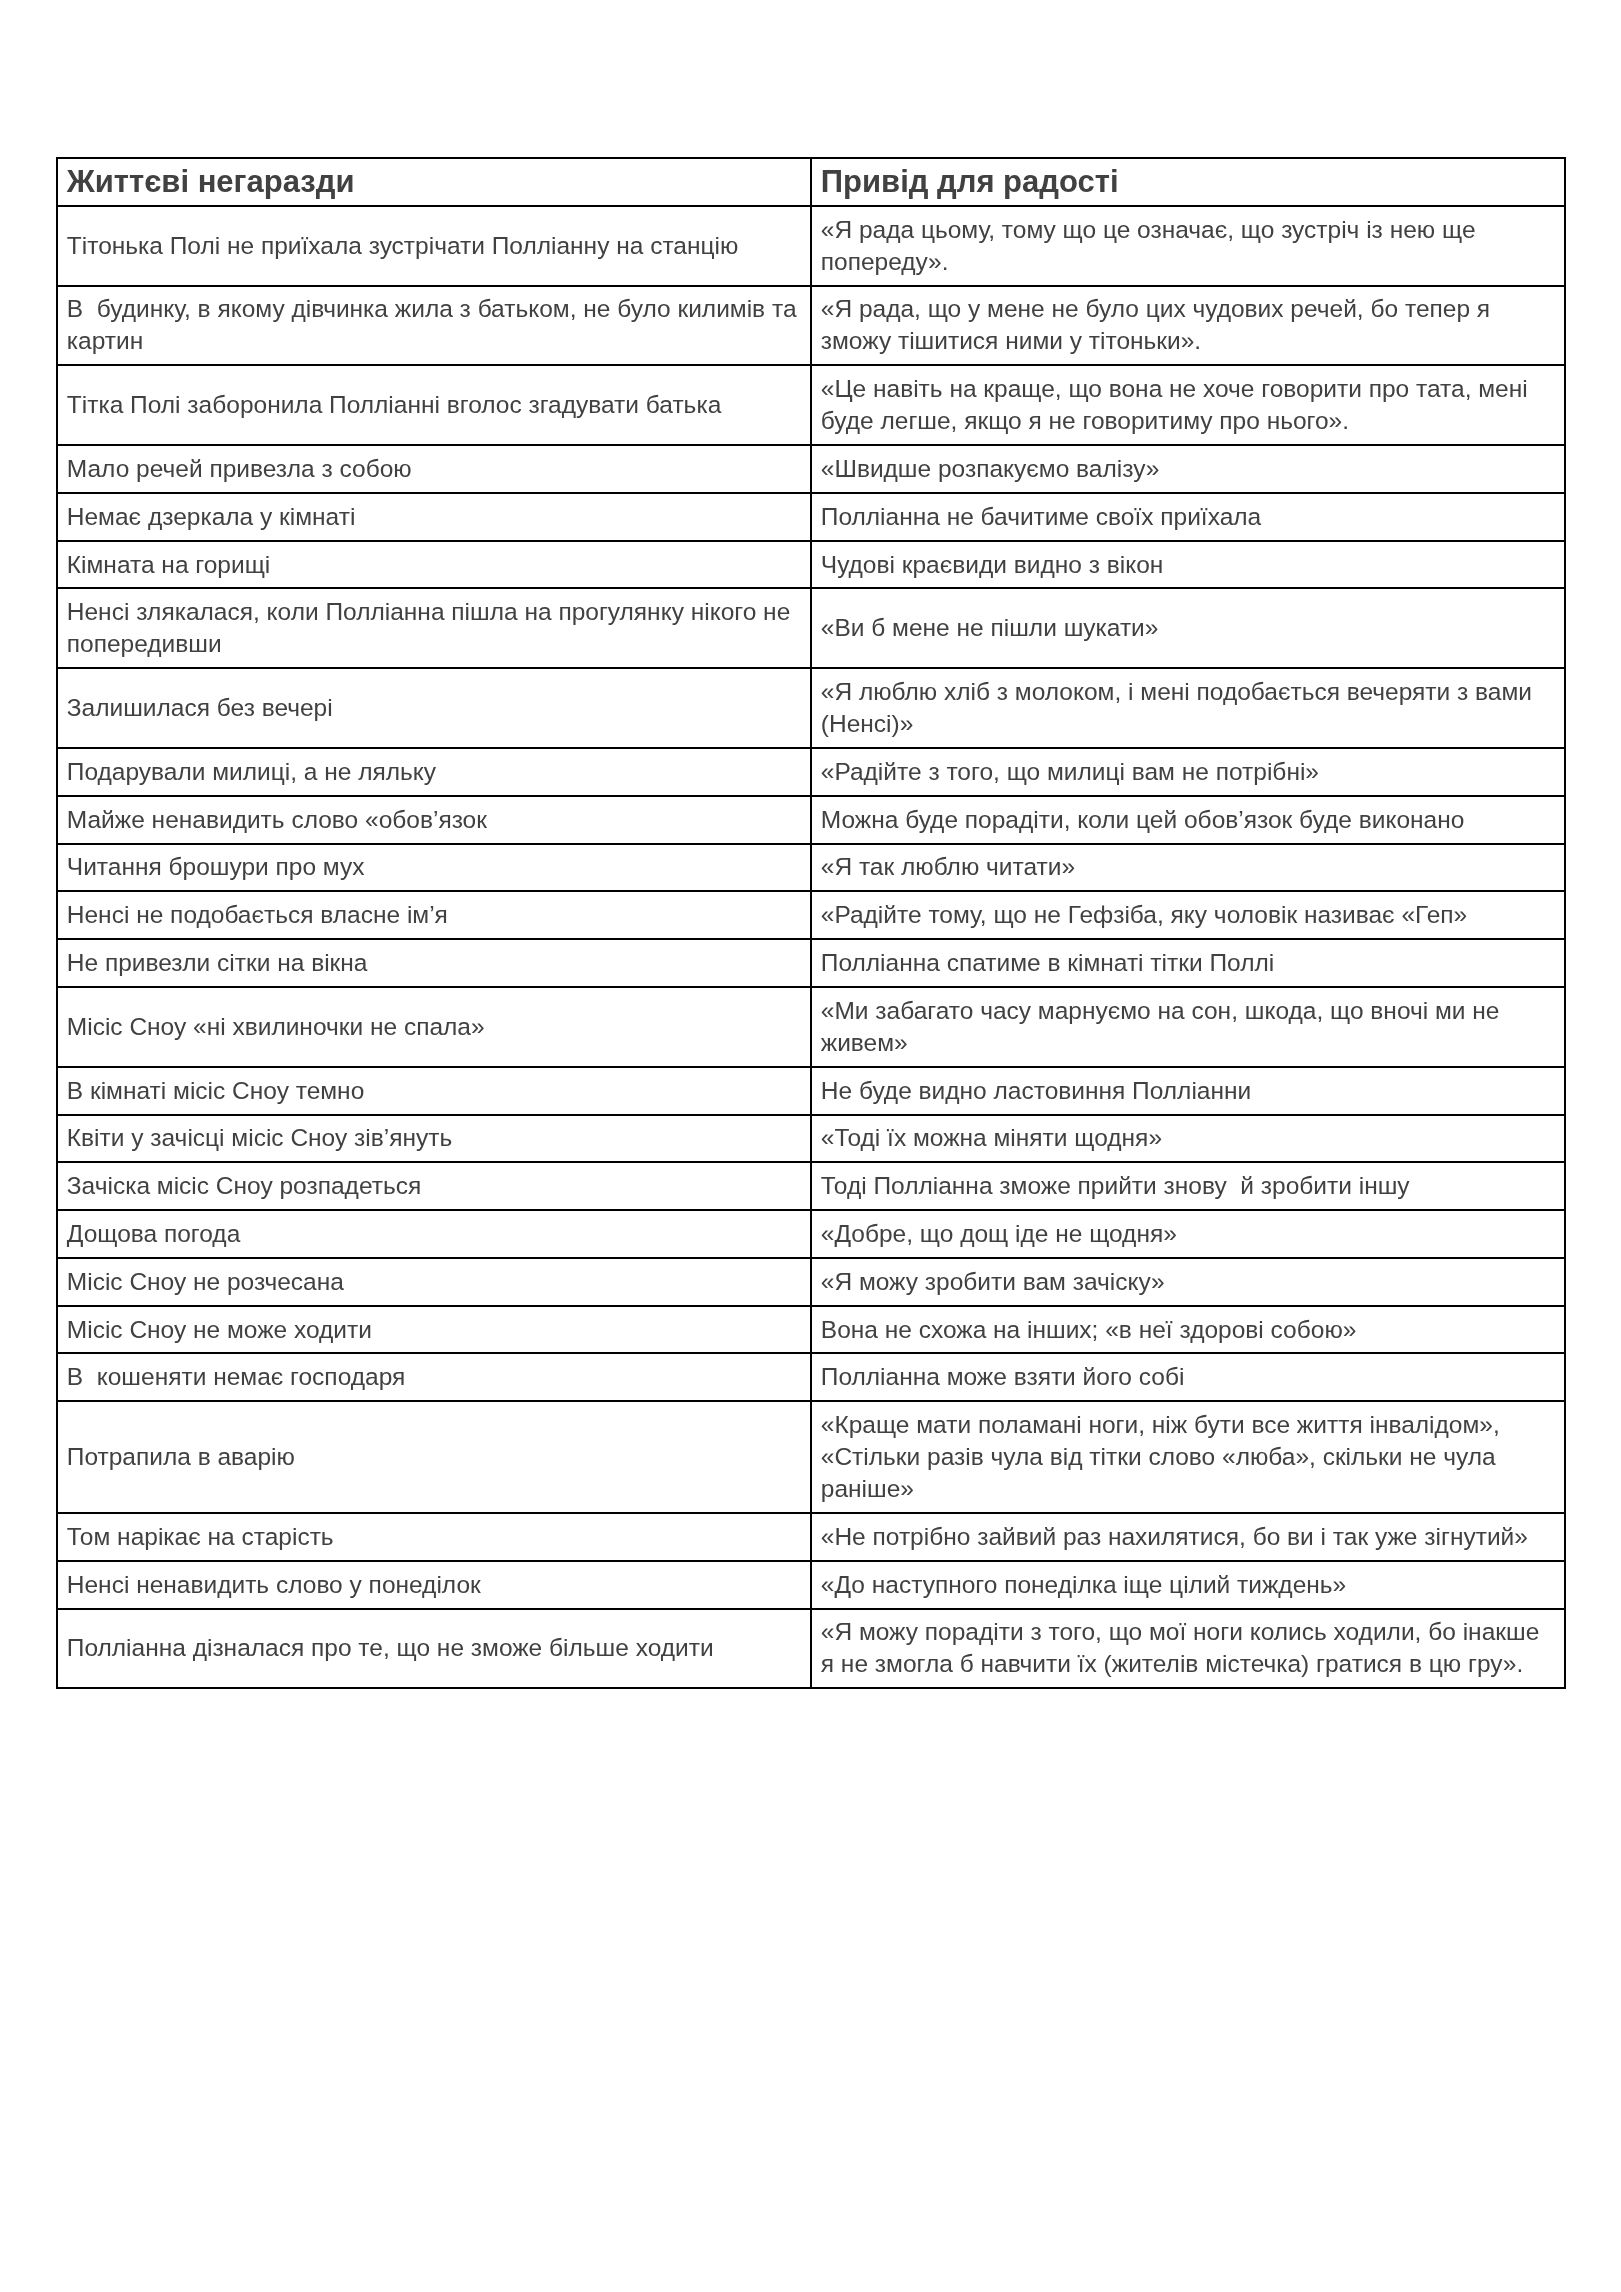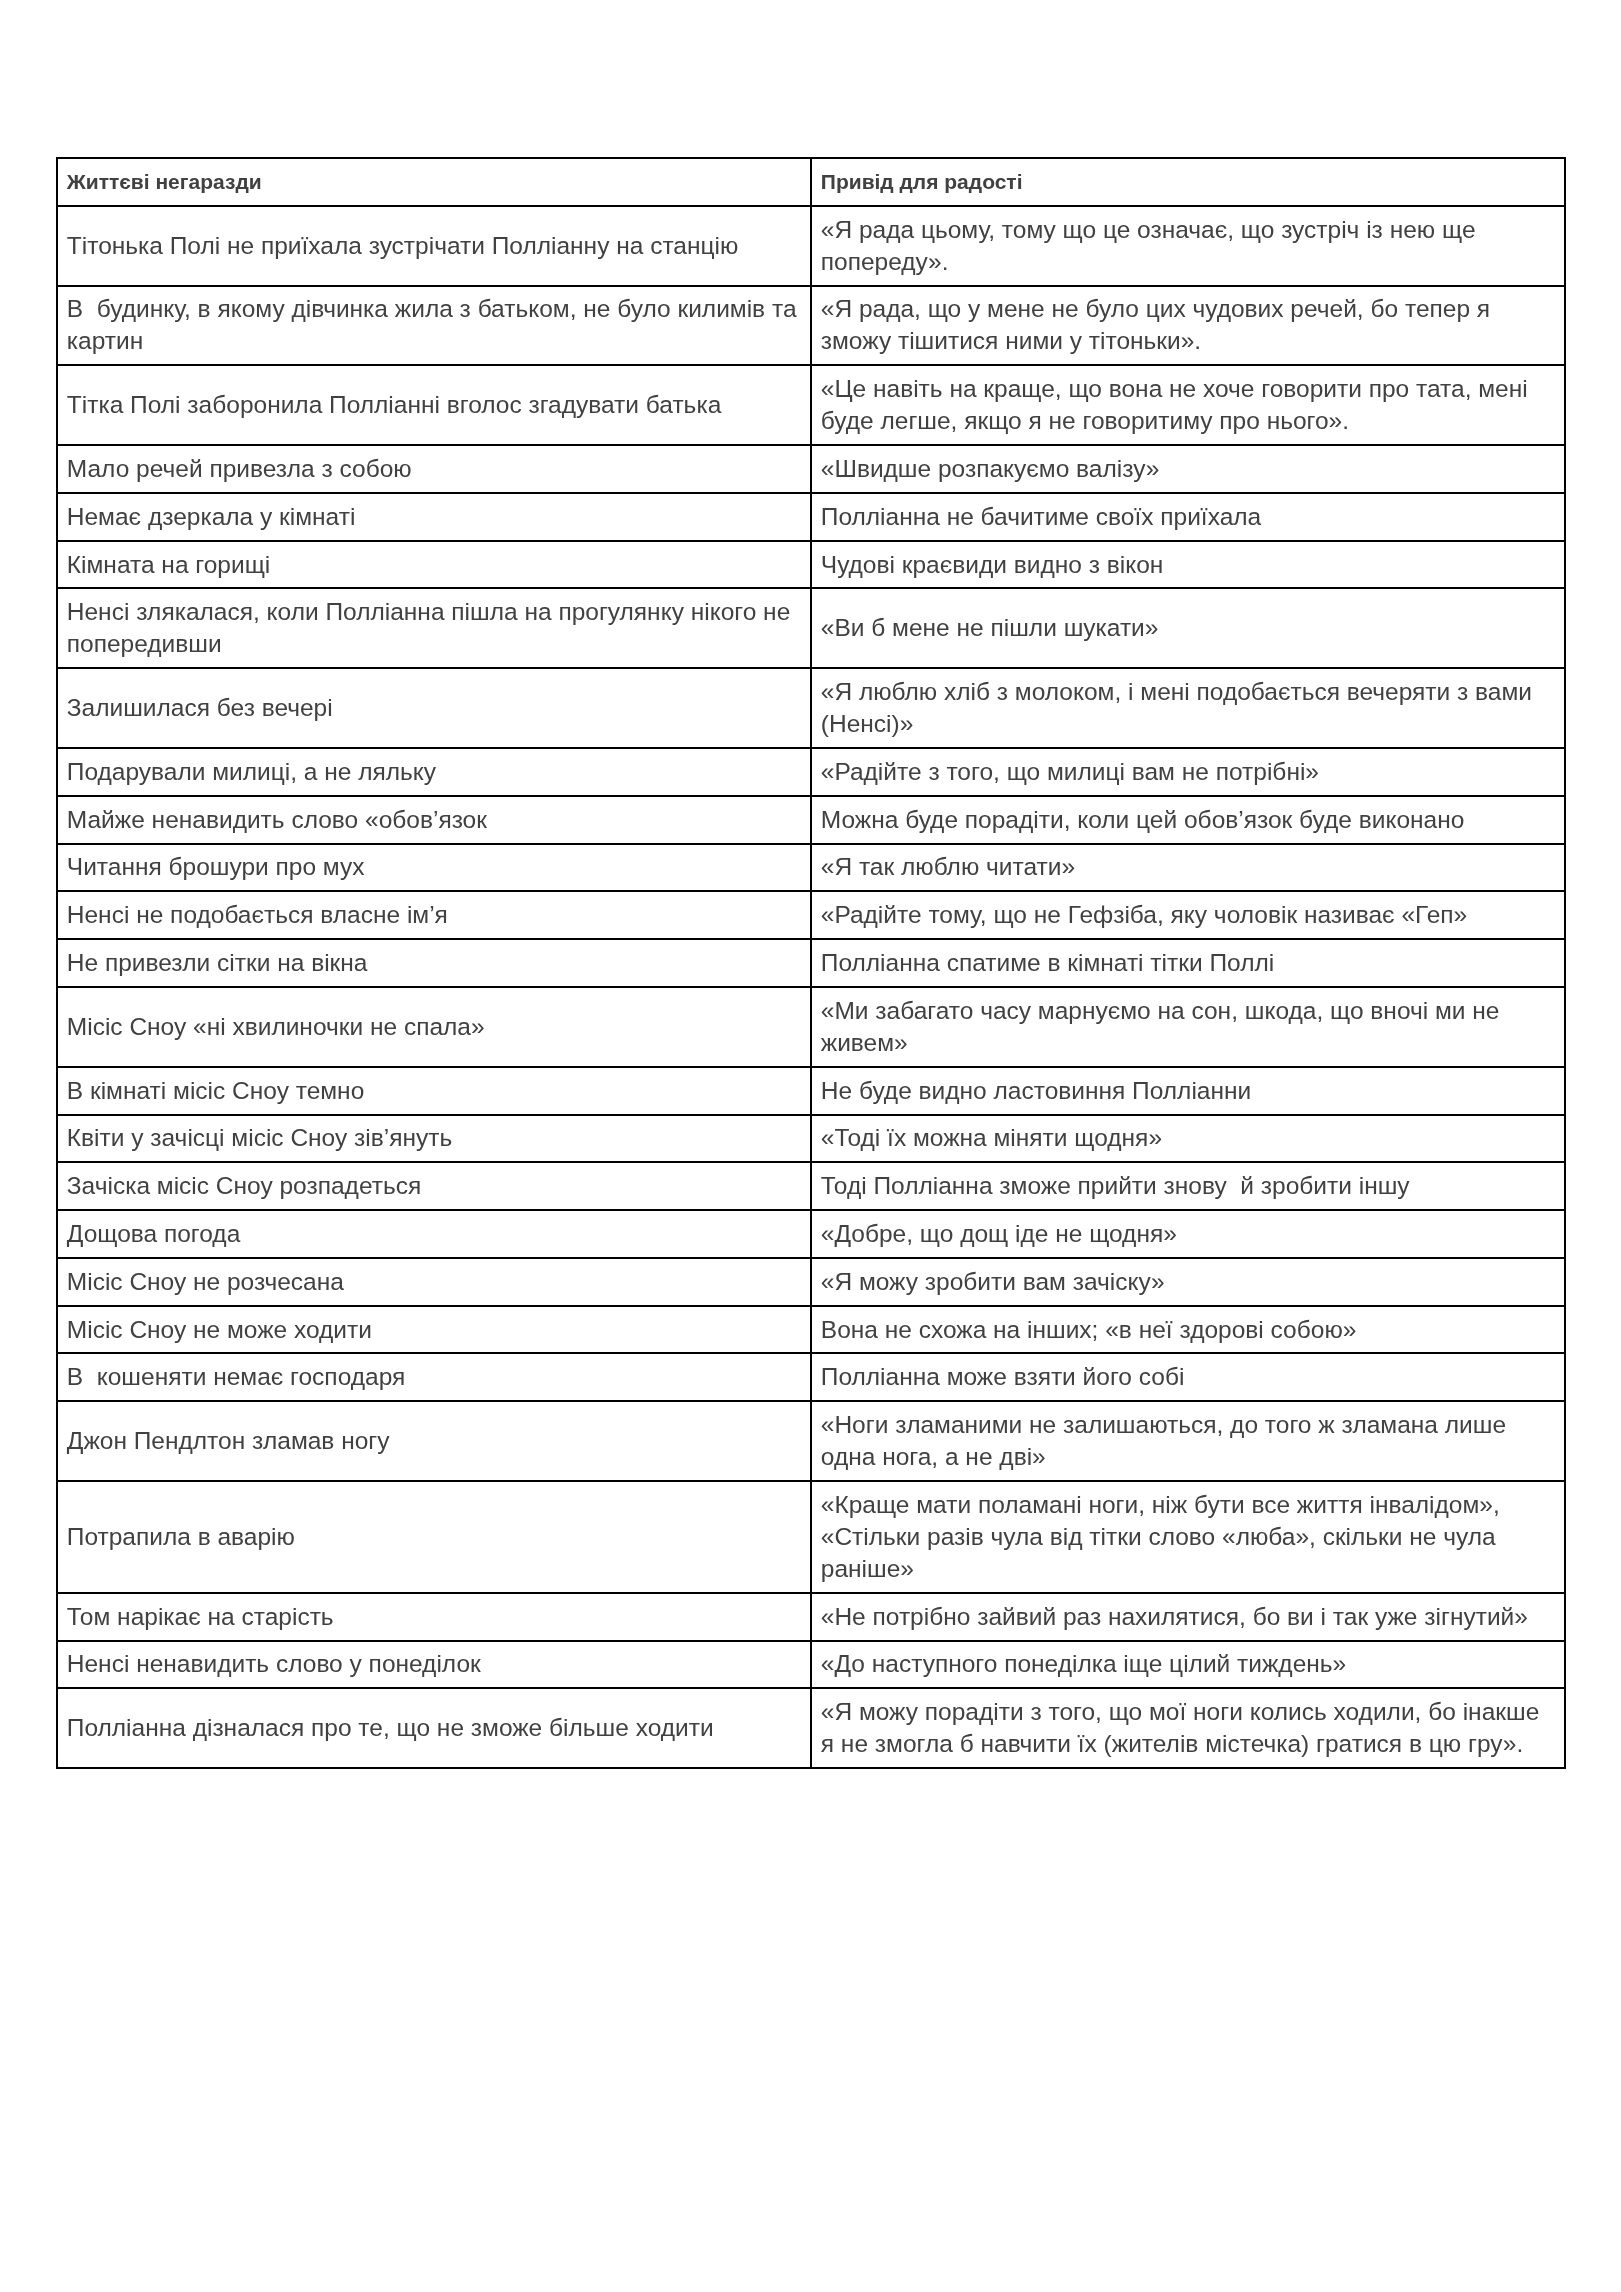--- a/index.html
+++ b/index.html
@@ -33,21 +33,21 @@
     border: 2px solid #000000;
     padding: 6.9px 8.8px;
     vertical-align: middle;
     white-space: pre-wrap;
     word-wrap: break-word;
     color: #414141;
   }
   table.ptable th {
     text-align: left;
     font-weight: bold;
-    font-size: 21px;
+    font-size: 31px;
   }
   table.ptable col.c-left  { width: 50%; }
   table.ptable col.c-right { width: 50%; }
 </style>
 </head>
 <body>
 
 <div class="page">
   <table class="ptable">
     <colgroup>
@@ -139,24 +139,20 @@
         </tr>
         <tr>
           <td>Місіс Сноу не може ходити</td>
           <td>Вона не схожа на інших; «в неї здорові собою»</td>
         </tr>
         <tr>
           <td>В  кошеняти немає господаря</td>
           <td>Полліанна може взяти його собі</td>
         </tr>
         <tr>
-          <td>Джон Пендлтон зламав ногу</td>
-          <td>«Ноги зламаними не залишаються, до того ж зламана лише одна нога, а не дві»</td>
-        </tr>
-        <tr>
           <td>Потрапила в аварію</td>
           <td>«Краще мати поламані ноги, ніж бути все життя інвалідом», «Стільки разів чула від тітки слово «люба», скільки не чула раніше»</td>
         </tr>
         <tr>
           <td>Том нарікає на старість</td>
           <td>«Не потрібно зайвий раз нахилятися, бо ви і так уже зігнутий»</td>
         </tr>
         <tr>
           <td>Ненсі ненавидить слово у понеділок</td>
           <td>«До наступного понеділка іще цілий тиждень»</td>

